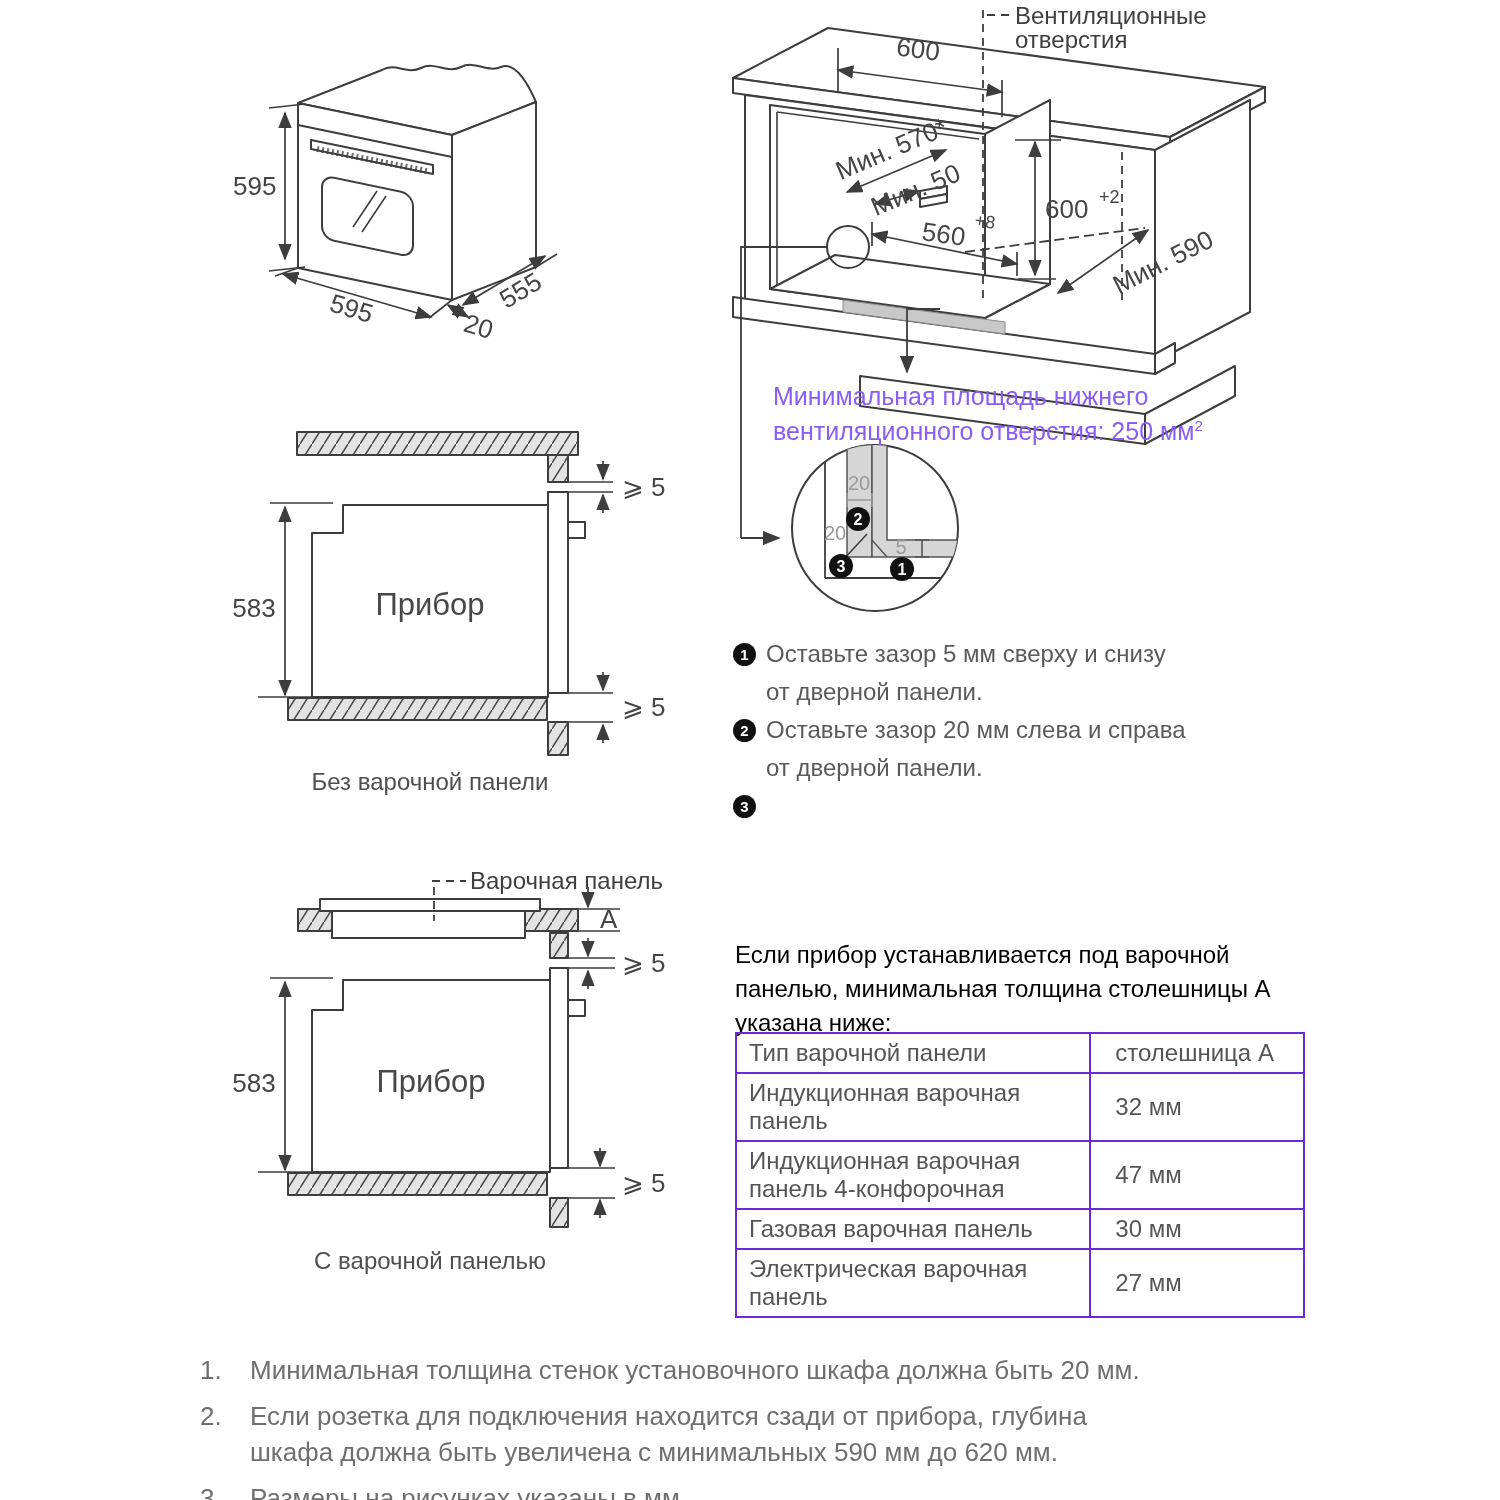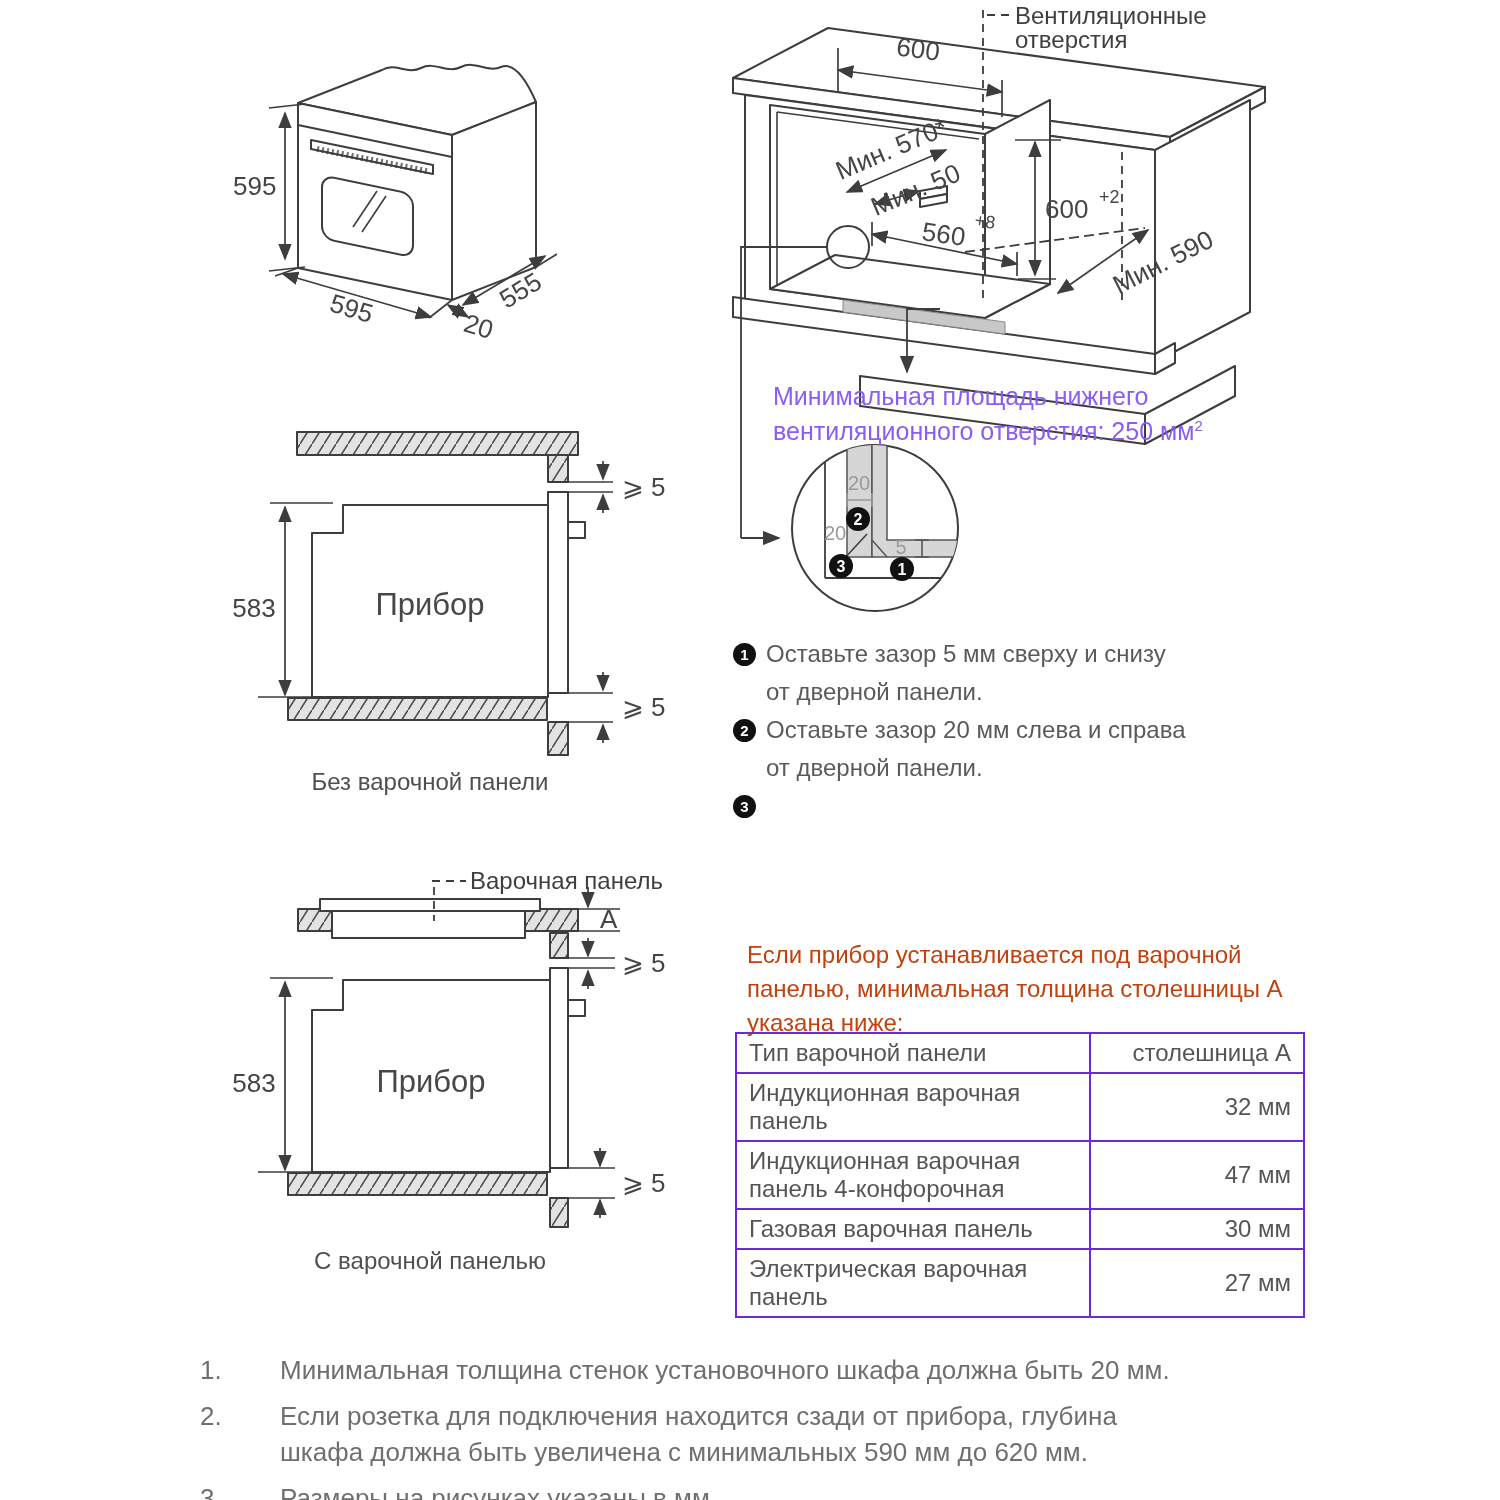--- a/index.html
+++ b/index.html
@@ -13,29 +13,29 @@
   .graytxt{font-size:20px;fill:#9a9a9a;}
   .pribor{font-size:31px;fill:#474747;}
   .mknum{font-size:16px;font-weight:bold;fill:#fff;}
   .ventnote{font-size:25px;line-height:29px;color:#8b5cf6;}
   .ventnote .sup{font-size:15px;vertical-align:super;}
   .gap-notes{font-size:24px;line-height:38px;color:#5a5a5a;}
   .gnote{display:flex;align-items:flex-start;}
   .gmark{flex:0 0 auto;width:23px;height:23px;border-radius:50%;background:#111;color:#fff;
          font-size:15px;font-weight:bold;line-height:23px;text-align:center;margin:8px 10px 0 0;}
   .caption{font-size:24px;color:#4f4f4f;text-align:center;}
-  .intro{font-size:24px;line-height:34px;color:#c2410c;margin-left:12px;}
+  .intro{font-size:24px;line-height:34px;color:#000000;}
   .intro span{display:block;}
   table.hob{border-collapse:collapse;width:570px;font-size:24px;color:#555;}
   table.hob td{border:2px solid #6d28d9;padding:5px 12px;}
-  table.hob td.val{text-align:right;width:186px;padding-left:24px;}
+  table.hob td.val{text-align:left;width:186px;padding-left:24px;}
   .notes{font-size:26px;line-height:36px;color:#6f6f6f;}
   .nitem{display:flex;margin-bottom:10px;}
   .nnum{flex:0 0 50px;}
-  .nlines span{display:block;margin-left:30px;}
+  .nlines span{display:block;}
 </style>
 </head>
 <body>
 
 <div id="page">
 
 <svg width="0" height="0" style="position:absolute" aria-hidden="true">
   <defs>
     <marker id="ah" viewBox="0 0 10 8" refX="9" refY="4" markerWidth="10" markerHeight="8" orient="auto-start-reverse">
       <path d="M0,0 L10,4 L0,8 Z" fill="#3d3d3d"></path>

